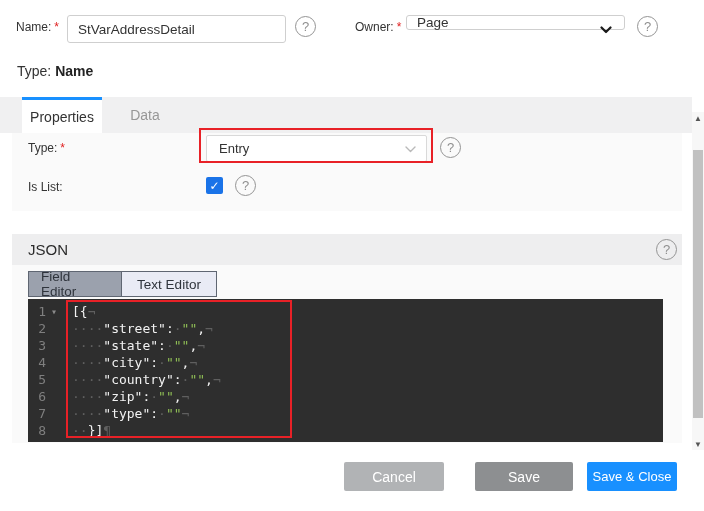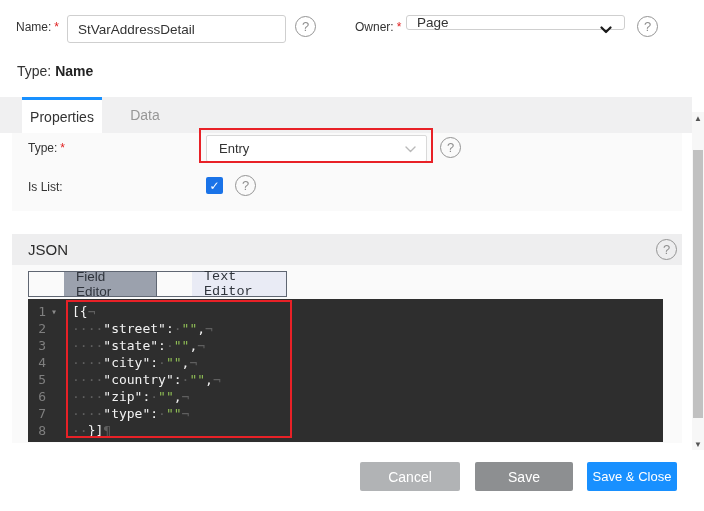--- a/index.html
+++ b/index.html
@@ -50,23 +50,23 @@
     display:flex; align-items:center; justify-content:center; cursor:pointer;
   }
 
   
   .json-section { position:absolute; left:12px; top:234px; width:670px; height:209px; background:#fafafa; }
   .json-header { position:absolute; left:0; top:0; width:670px; height:31px; background:#eeeeef; }
   .json-title { position:absolute; left:16px; top:7px; font-size:15px; font-weight:500; color:#2b2b2b; }
   .seg-control { position:absolute; left:16px; top:37px; height:26px; display:flex;
                  border:1px solid #5f6672; }
   .seg-btn { height:100%; display:flex; align-items:center; justify-content:center;
-             font-size:13.5px; color:#2f343c; cursor:pointer; padding:0 12px;margin-left:35px; }
+             font-size:13.5px; color:#2f343c; cursor:pointer; padding:0 12px; }
   .seg-btn.field { background:#9ba1ad; width:93px; border-right:1px solid #5f6672; }
-  .seg-btn.text  { background:#e9ebf5; width:94px;font-family:Liberation Mono, monospace; }
+  .seg-btn.text  { background:#e9ebf5; width:94px; }
 
   
   .editor { position:absolute; left:16px; top:65px; width:635px; height:143px; background:#2e2e2e;
             font-family:"DejaVu Sans Mono","Liberation Mono",monospace; font-size:13px; overflow:hidden; }
   .editor-inner { display:flex; padding-top:4px; }
   .gutter { width:44px; flex:none; }
   .gut-line { display:flex; height:17px; line-height:17px; color:#7f7f7f; }
   .gut-line .num { width:18px; text-align:right; }
   .gut-line .fold { width:26px; padding-left:5px; font-size:10px; color:#8a8a8a; }
   .code { flex:1; }
@@ -85,21 +85,21 @@
   .vscroll .arrow { position:absolute; left:0; width:12px; height:12px; color:#555; font-size:8px;
                     display:flex; align-items:center; justify-content:center; cursor:pointer; }
   .vscroll .up { top:0; }
   .vscroll .down { bottom:0; }
   .vscroll .thumb { position:absolute; left:1px; top:38px; width:10px; height:268px; background:#c1c1c1; }
 
   
   .btn { position:absolute; top:462px; height:29px; border:none; border-radius:2px; color:#fff;
          font-size:14px; font-family:"Liberation Sans","DejaVu Sans",sans-serif; cursor:pointer;
          display:flex; align-items:center; justify-content:center; }
-  .btn-cancel { left:360px; width:100px; background:#b1b3b5; }
+  .btn-cancel { left:344px; width:100px; background:#b1b3b5; }
   .btn-save   { left:475px; width:98px;  background:#8d8f91; }
   .btn-saveclose { left:587px; width:90px; background:var(--accent,#1890ff); font-size:13px; }
 
   .chev-svg { display:block; }
 </style>
 </head>
 <body>
 
 <div class="page">
 

